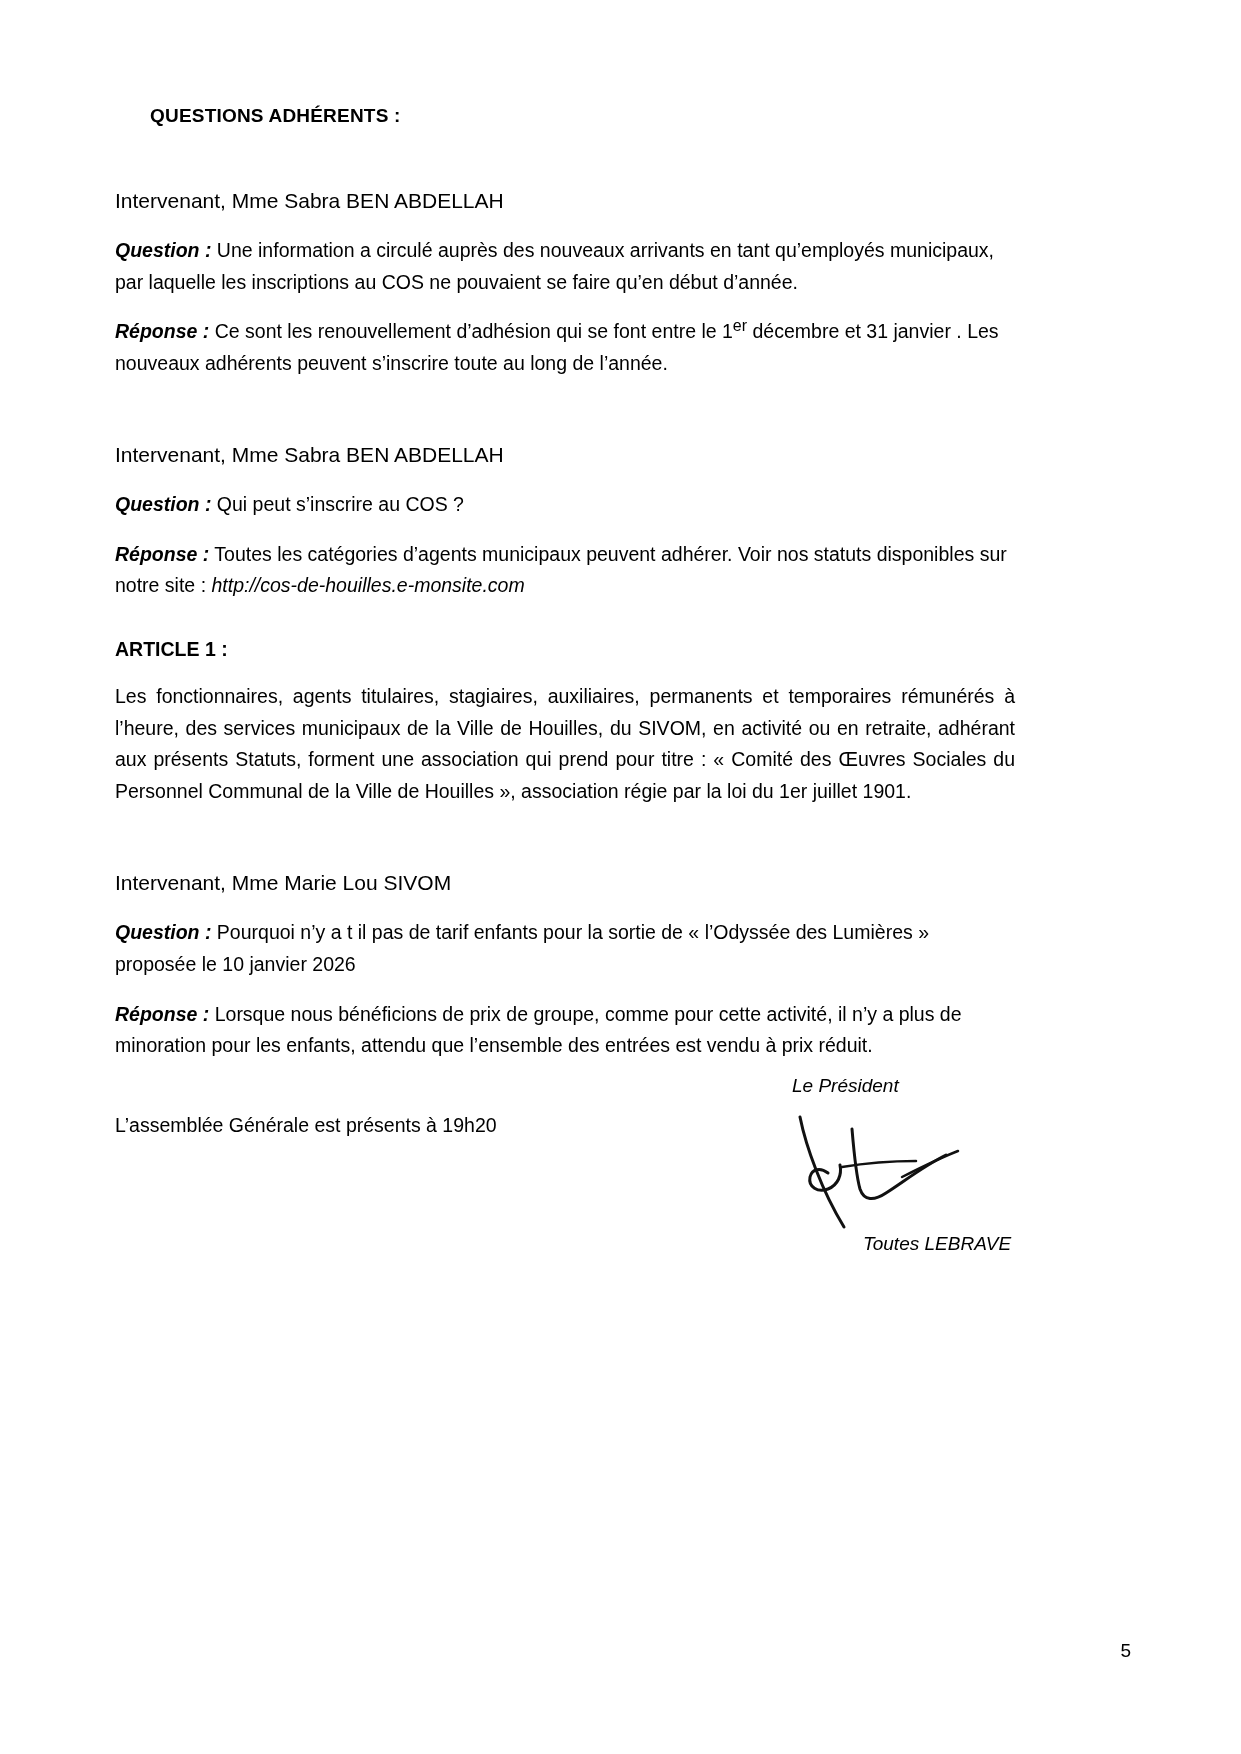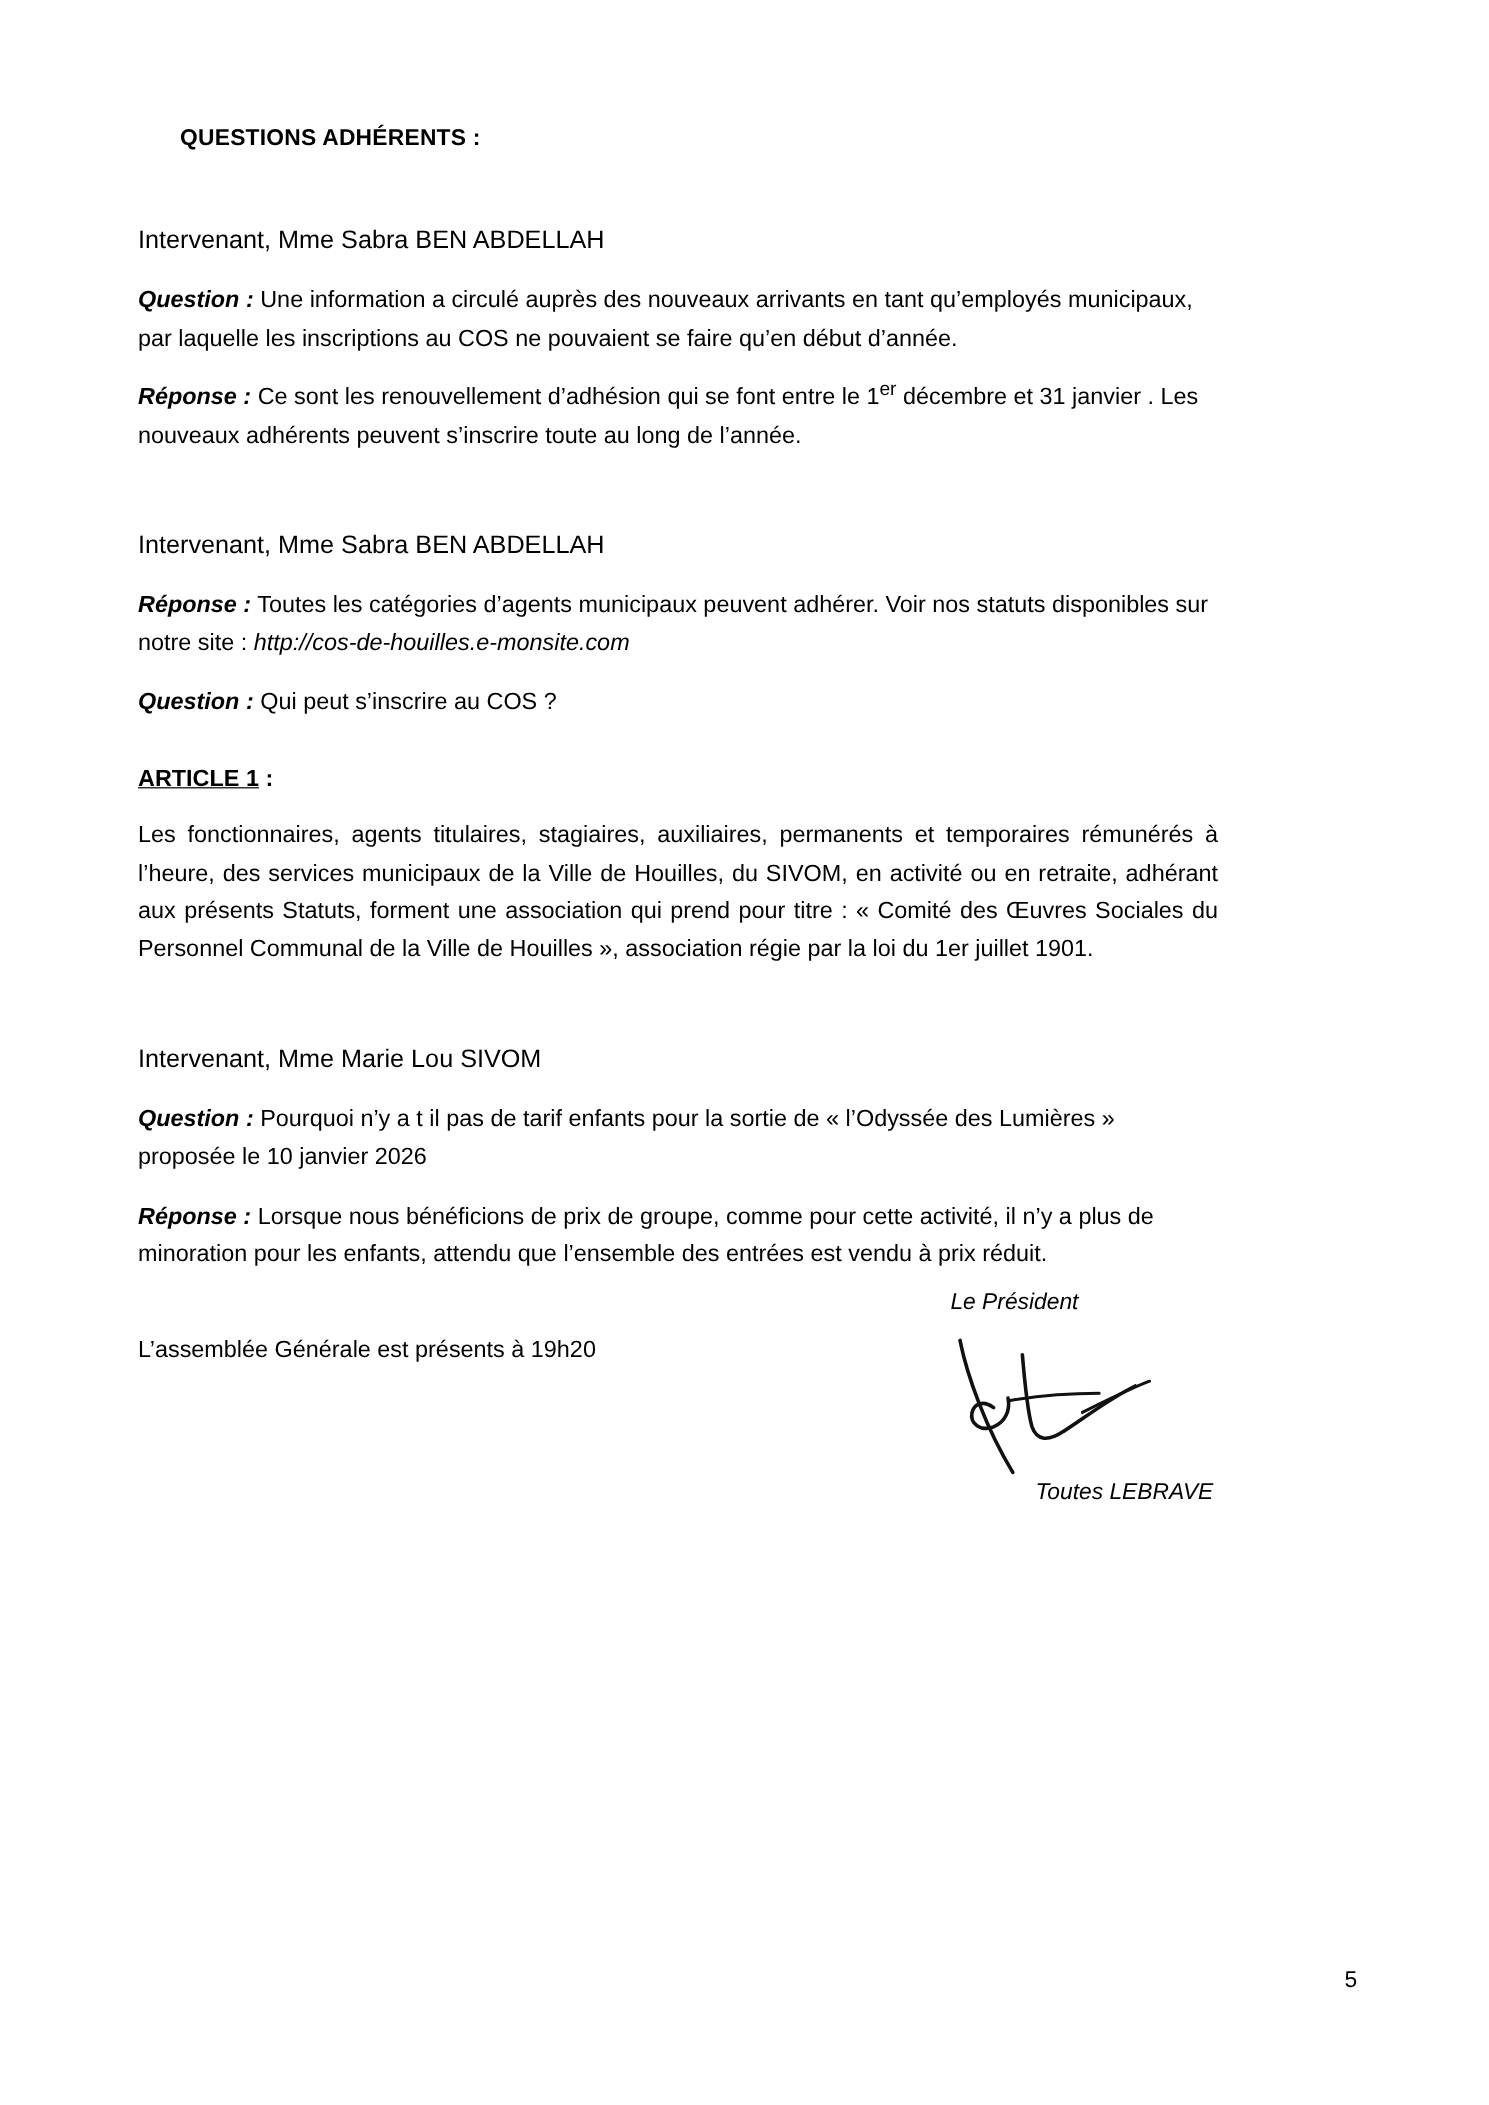--- a/index.html
+++ b/index.html
@@ -60,21 +60,20 @@
   }
   .url {
     font-style: italic;
   }
   .article-head {
     font-size: 19.5px;
     font-weight: bold;
     margin: 0 0 20px 0;
   }
   .article-head .u {
-    text-decoration: underline;
   }
   .gap-sm { height: 18px; }
   .gap-md { height: 34px; }
   .gap-lg { height: 46px; }
   .closing {
     font-size: 19.5px;
     margin: 0;
   }
   .sign-block {
     position: absolute;
@@ -118,22 +117,22 @@
     <div>
       <div class="speaker">Intervenant, Mme  Sabra BEN ABDELLAH</div>
       <p class="body-line"><span class="lbl">Question :</span> <span>Une information a circulé auprès des nouveaux arrivants en tant qu’employés municipaux, par laquelle les inscriptions au COS ne pouvaient se faire qu’en début d’année.</span></p>
       <p class="body-line"><span class="lbl">Réponse :</span> <span>Ce sont les renouvellement d’adhésion qui se font entre le  1</span><span class="sup">er</span><span> décembre et 31 janvier . Les nouveaux adhérents peuvent s’inscrire toute au long de l’année.</span></p>
     </div>
 
     <div class="gap-lg"></div>
 
     <div>
       <div class="speaker">Intervenant, Mme  Sabra BEN ABDELLAH</div>
+      <p class="body-line"><span class="lbl">Question :</span> <span>Qui peut s’inscrire au COS ?</span></p>
       <p class="body-line"><span class="lbl">Réponse :</span> <span>Toutes les catégories d’agents municipaux peuvent adhérer. Voir nos statuts disponibles sur notre site : </span><span class="url">http://cos-de-houilles.e-monsite.com</span></p>
-      <p class="body-line"><span class="lbl">Question :</span> <span>Qui peut s’inscrire au COS ?</span></p>
     </div>
 
     <div class="gap-sm"></div>
 
     <div class="article-head"><span class="u">ARTICLE 1</span><span> :</span></div>
 
     <p class="body-line justified">Les fonctionnaires, agents titulaires, stagiaires, auxiliaires, permanents et temporaires rémunérés à l’heure, des services municipaux de la Ville de Houilles, du SIVOM, en activité ou en retraite, adhérant aux présents Statuts, forment une association qui prend pour titre : « Comité des Œuvres Sociales du Personnel Communal de la Ville de Houilles », association régie par la loi du 1er juillet 1901.</p>
 
     <div class="gap-lg"></div>
 

